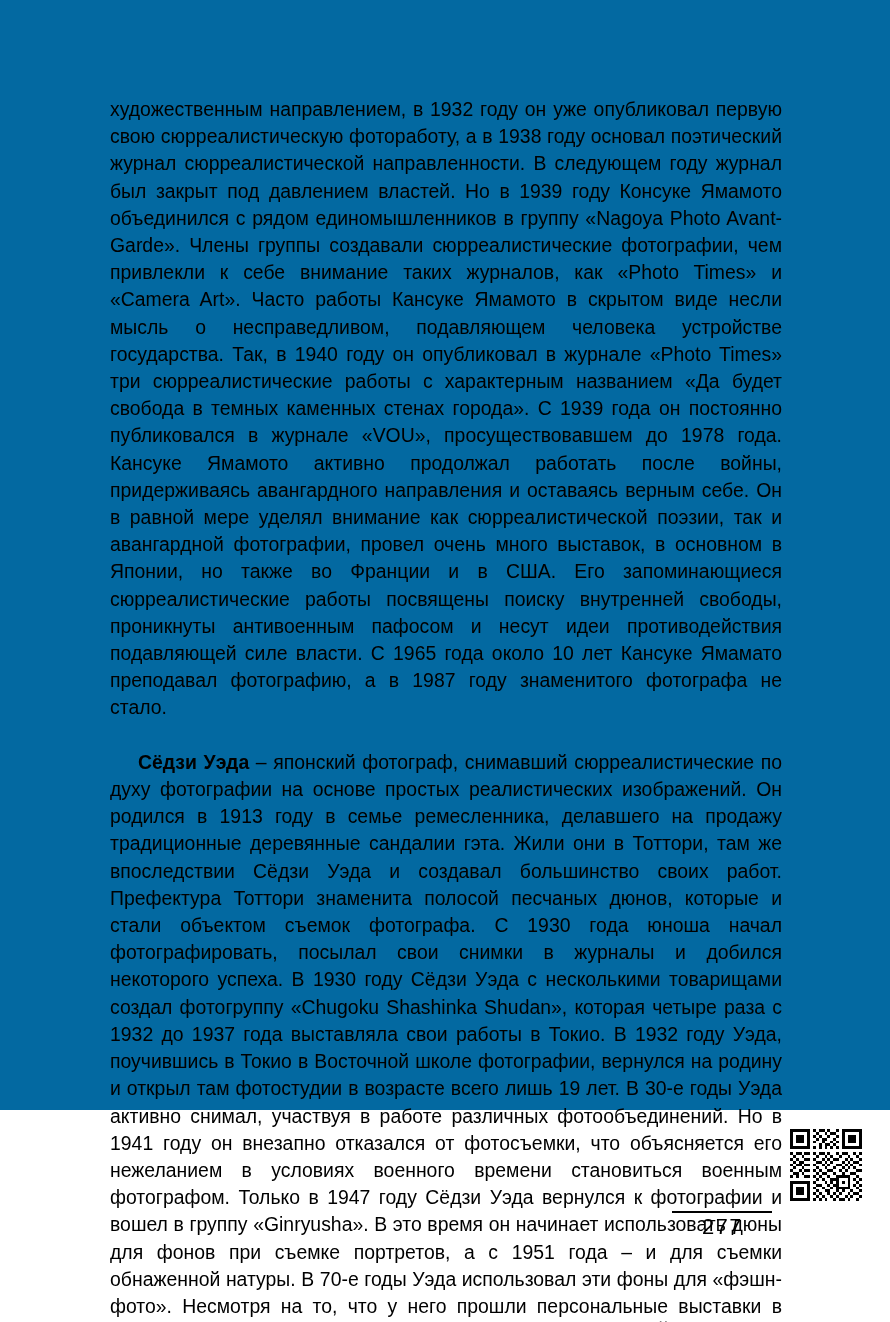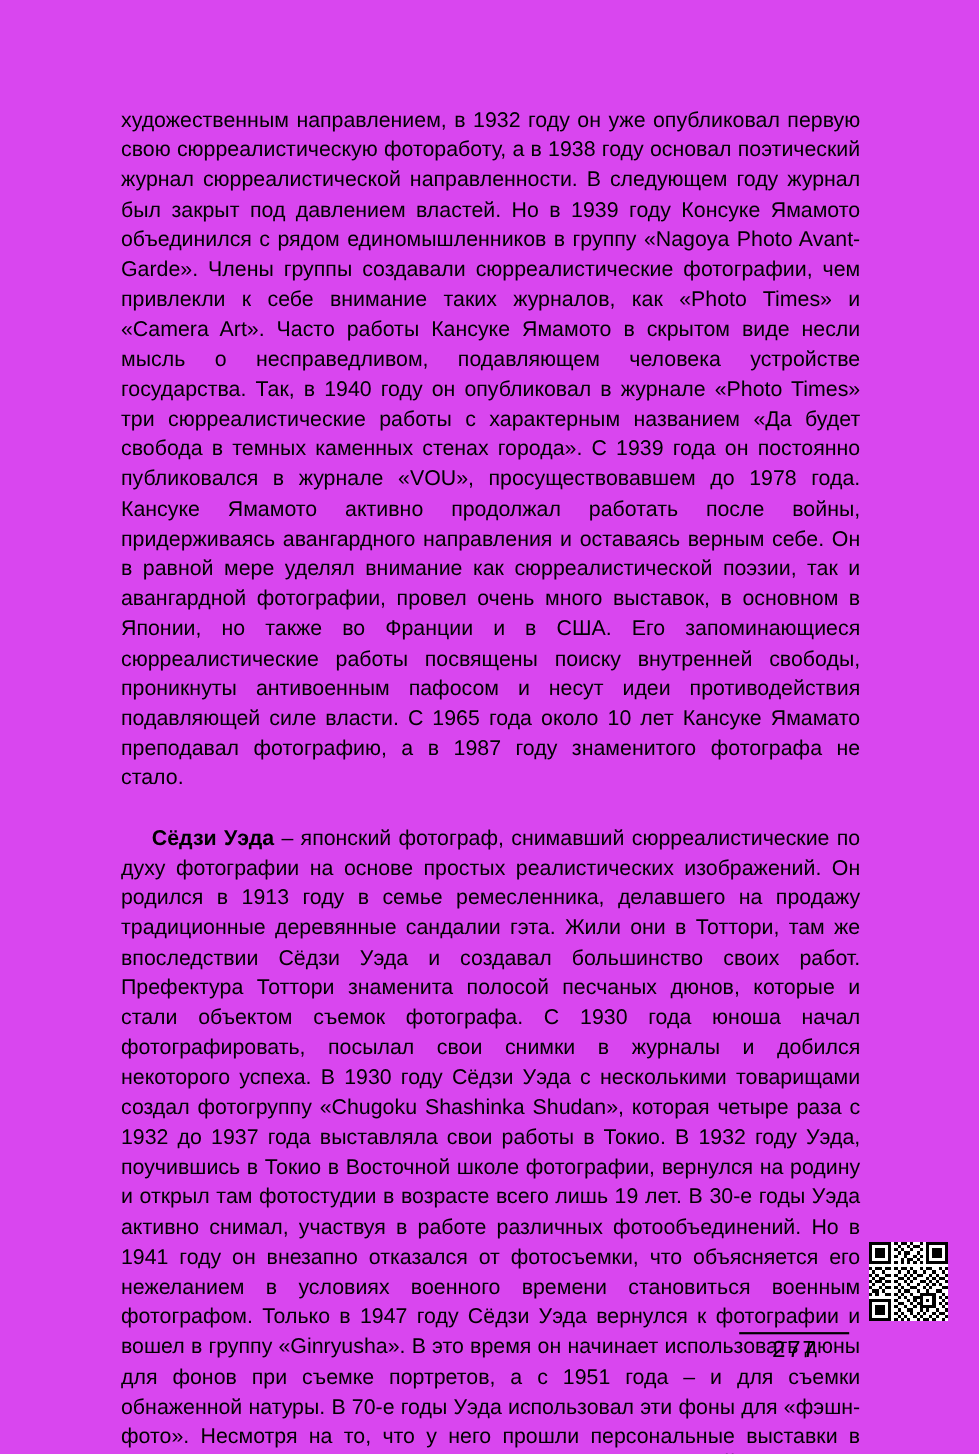--- a/index.html
+++ b/index.html
@@ -13,22 +13,22 @@
     position: relative;
     overflow: hidden;
     font-family: "Liberation Sans", sans-serif;
     color: #000000;
   }
   .page {
     position: absolute;
     left: 0;
     top: 0;
     width: 890px;
-    height: 1322px;
-    background: #d946ef;
+    height: 1110px;
+    background: #0369a1;
   }
   .text-column {
     position: absolute;
     left: 110px;
     top: 96px;
     width: 672px;
   }
   .para {
     margin: 0;
     font-size: 19.4px;

